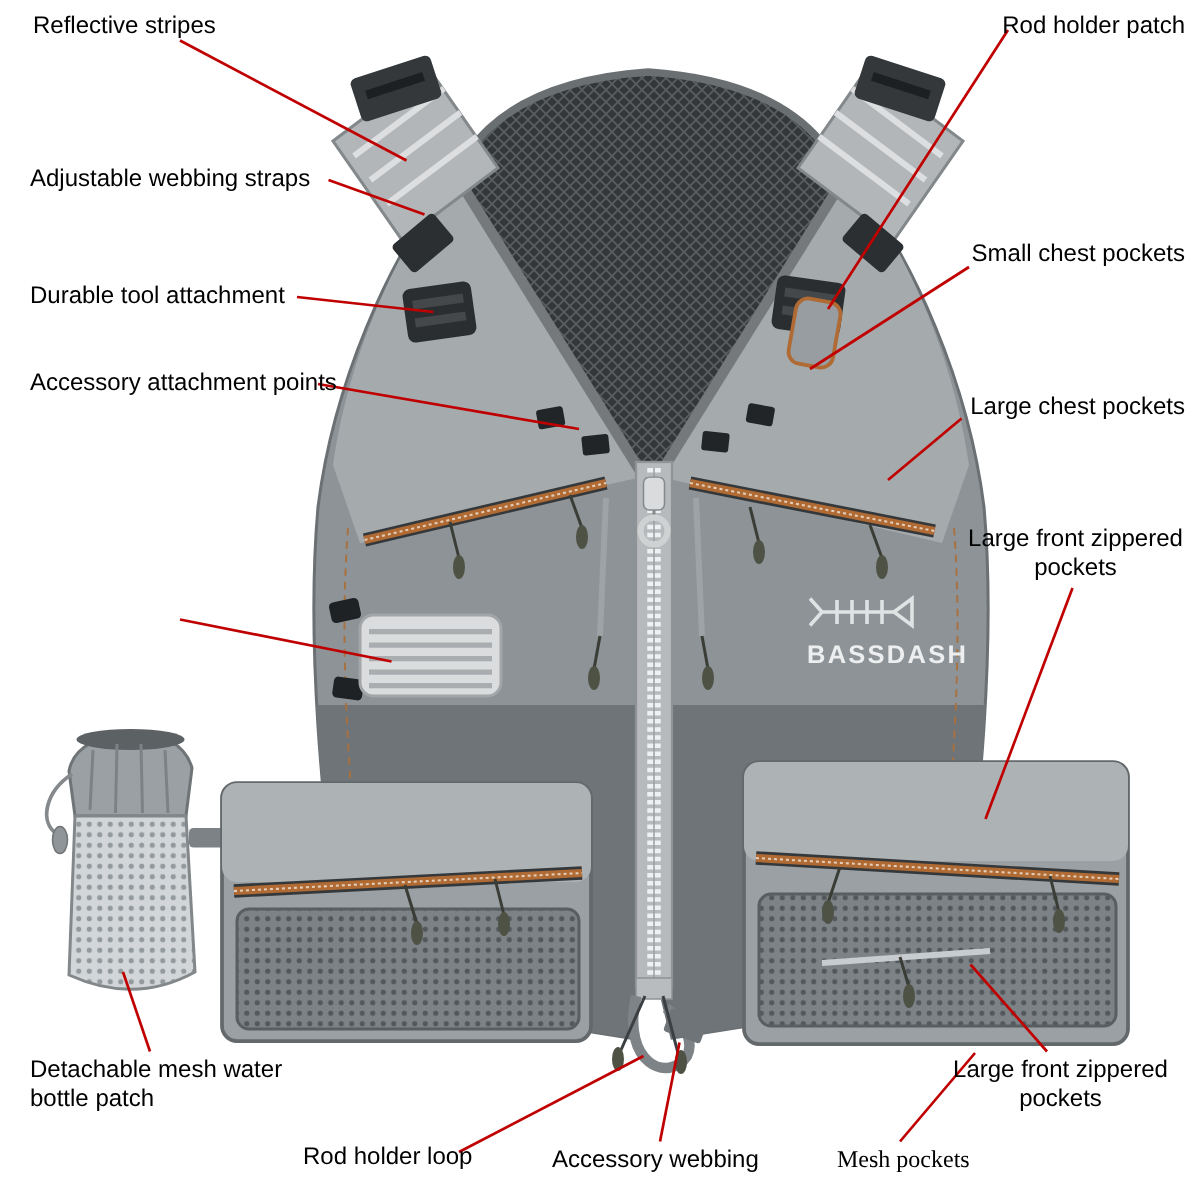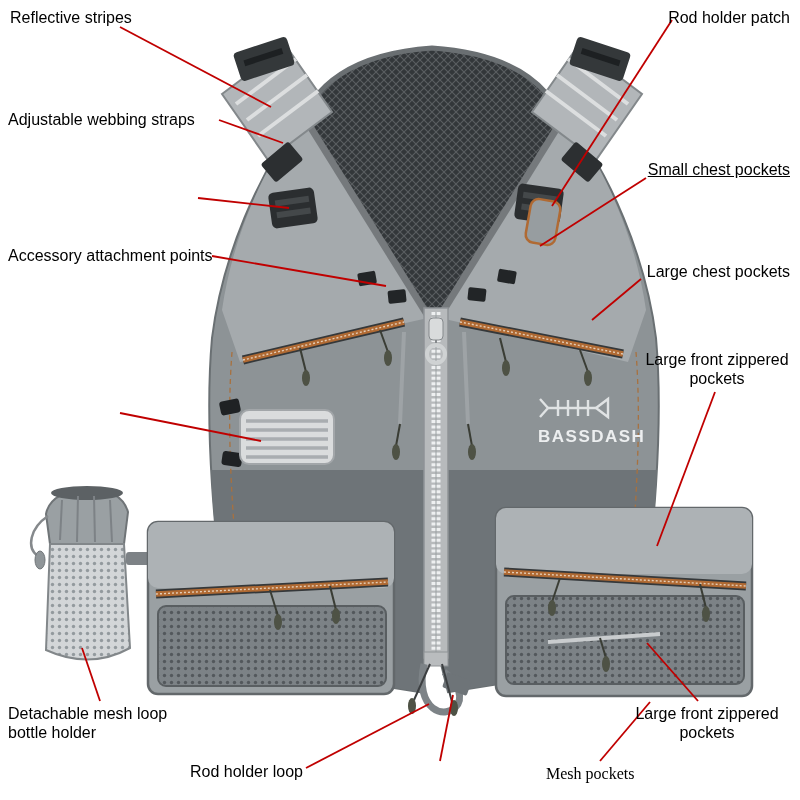--- a/index.html
+++ b/index.html
@@ -4,20 +4,21 @@
 <style>
   html,body{margin:0;padding:0;background:#fff;}
   .stage{
     position:relative;width:800px;height:800px;background:#ffffff;
     font-family:"Liberation Sans",sans-serif;overflow:hidden;
   }
   .stage svg{position:absolute;left:0;top:0;}
   .lbl{
     position:absolute;font-size:16px;color:#000;line-height:1.2;
     white-space:nowrap;
+    margin-left:12px;
   }
   .wrap{white-space:normal;}
   .r{text-align:right;}
   .c{text-align:center;}
 </style>
 </head>
 <body>
 
 <div class="stage">
 
@@ -228,22 +229,24 @@
       <line x1="698" y1="701" x2="647" y2="643"></line>
       <line x1="306" y1="768" x2="429" y2="704"></line>
       <line x1="440" y1="761" x2="453" y2="695"></line>
       <line x1="600" y1="761" x2="650" y2="702"></line>
     </g>
   </svg>
 
   <div class="lbl" style="left:10px;top:8px;">Reflective stripes</div>
   <div class="lbl r" style="right:10px;top:8px;">Rod holder patch</div>
   <div class="lbl" style="left:8px;top:110px;">Adjustable webbing straps</div>
+  <div class="lbl" style="left:8px;top:188px;">Durable tool attachment</div>
   <div class="lbl" style="left:8px;top:246px;">Accessory attachment points</div>
-  <div class="lbl r" style="right:10px;top:160px;text-decoration:underline;">Small chest pockets</div>
+  <div class="lbl r" style="right:10px;top:160px;">Small chest pockets</div>
   <div class="lbl wrap c" style="right:8px;top:350px;width:150px;">Large front zippered pockets</div>
   <div class="lbl r" style="right:10px;top:262px;">Large chest pockets</div>
-  <div class="lbl wrap" style="left:8px;top:704px;width:200px;">Detachable mesh loop bottle holder</div>
+  <div class="lbl wrap" style="left:8px;top:704px;width:200px;">Detachable mesh water bottle patch</div>
   <div class="lbl wrap c" style="right:8px;top:704px;width:170px;">Large front zippered pockets</div>
   <div class="lbl" style="left:190px;top:762px;">Rod holder loop</div>
+  <div class="lbl" style="left:356px;top:764px;">Accessory webbing</div>
   <div class="lbl" style="left:546px;top:764px;font-family:Liberation Serif, serif;">Mesh pockets</div>
 
 </div>
 
 </body></html>

